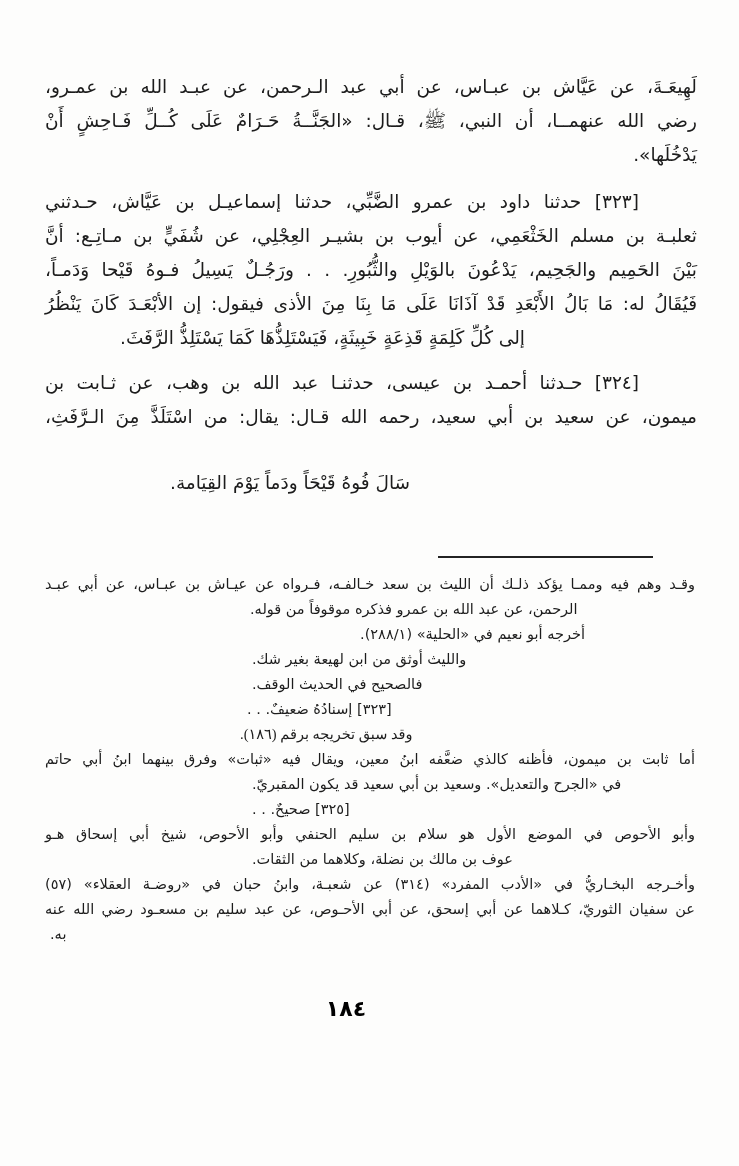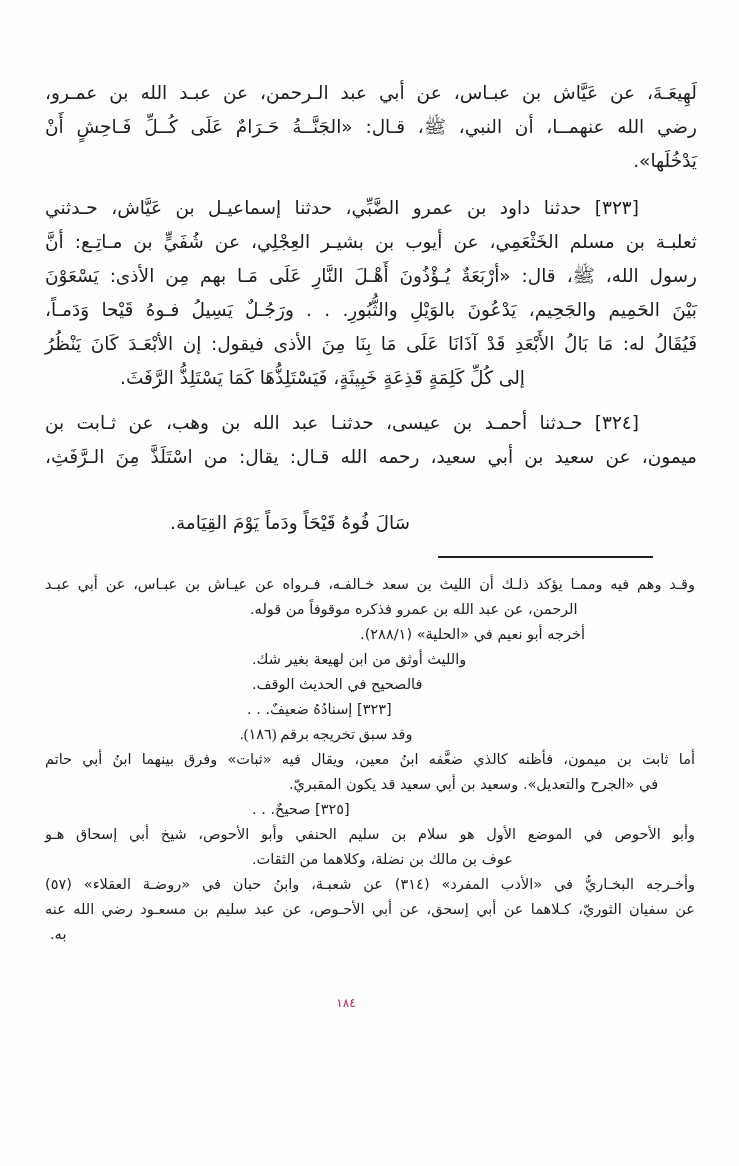--- a/index.html
+++ b/index.html
@@ -11,21 +11,21 @@
   .page{
     position:relative;
     width:739px;height:1166px;
     background:#fdfdfc;
     color:#1c1c1c;
     overflow:hidden;
   }
   
   .main{
     position:absolute;
-    top:76px;left:45px;width:652px;
+    top:70px;left:45px;width:652px;
     font-size:18.5px;
     line-height:34px;
   }
   .para{margin:0;}
   .para.p2{margin-top:13px;}
   .para.p3{margin-top:11px;}
   .para.p4{margin-top:3px;}
   
   .foot{
     position:absolute;
@@ -40,61 +40,61 @@
   .ln.la{text-align:left;}
   .sep{
     position:absolute;
     top:556px;left:438px;width:215px;height:2px;
     background:#232323;
   }
   .pnum{
     position:absolute;
     top:996px;left:300px;width:92px;
     text-align:center;
-    font-size:12px;
+    font-size:22px;
     letter-spacing:1px;
     direction:rtl;
-    color:#be185d;
+    color:#000000;
+    font-weight:bold;
   }
 </style>
 </head>
 <body>
 
 <div class="page">
   <div class="main" id="main-col">
       <div class="para p1">
         <div class="ln j">لَهِيعَـةَ، عن عَيَّاش بن عبـاس، عن أبي عبد الـرحمن، عن عبـد الله بن عمـرو،</div>
         <div class="ln j">رضي الله عنهمــا، أن النبي، ﷺ، قـال: «الجَنَّــةُ حَـرَامٌ عَلَى كُــلِّ فَـاحِشٍ أَنْ</div>
         <div class="ln r">يَدْخُلَها».</div>
       </div>
       <div class="para p2">
         <div class="ln j" style="padding-right: 58px;">[٣٢٣] حدثنا داود بن عمرو الضَّبِّي، حدثنا إسماعيـل بن عَيَّاش، حـدثني</div>
         <div class="ln j">ثعلبـة بن مسلم الخَثْعَمِي، عن أيوب بن بشيـر العِجْلِي، عن شُفَيٍّ بن مـاتِـع: أنَّ</div>
-        <div class="ln j">رسول الله، ﷺ، قال: «أرْبَعَةٌ يُـؤْذُونَ أَهْـلَ النَّارِ عَلَى مَـا بهم مِن الأذى: يَسْعَوْنَ</div>
         <div class="ln j">بَيْنَ الحَمِيم والجَحِيم، يَدْعُونَ بالوَيْلِ والثُّبُورِ. . . ورَجُـلٌ يَسِيلُ فـوهُ قَيْحا وَدَمـاً،</div>
         <div class="ln j">فَيُقَالُ له: مَا بَالُ الأَبْعَدِ قَدْ آذَانَا عَلَى مَا بِنَا مِنَ الأذى فيقول: إن الأبْعَـدَ كَانَ يَنْظُرُ</div>
         <div class="ln la" style="padding-left: 75px;">إلى كُلِّ كَلِمَةٍ قَذِعَةٍ خَبِيثَةٍ، فَيَسْتَلِذُّهَا كَمَا يَسْتَلِذُّ الرَّفَثَ.</div>
       </div>
       <div class="para p3">
         <div class="ln j" style="padding-right: 58px;">[٣٢٤] حـدثنا أحمـد بن عيسى، حدثنـا عبد الله بن وهب، عن ثـابت بن</div>
         <div class="ln j">ميمون، عن سعيد بن أبي سعيد، رحمه الله قـال: يقال: من اسْتَلَذَّ مِنَ الـرَّفَثِ،</div>
         <div class="ln la" style="padding-left: 125px; margin-top: 32px;">سَالَ فُوهُ قَيْحَاً ودَماً يَوْمَ القِيَامة.</div>
       </div>
     </div>
   <div class="sep"></div>
   <div class="foot" id="foot-col">
       <div class="ln j">وقـد وهم فيه وممـا يؤكد ذلـك أن الليث بن سعد خـالفـه، فـرواه عن عيـاش بن عبـاس، عن أبي عبـد</div>
       <div class="ln la" style="padding-left: 205px;">الرحمن، عن عبد الله بن عمرو فذكره موقوفاً من قوله.</div>
       <div class="ln la" style="padding-left: 205px; text-align: center;">أخرجه أبو نعيم في «الحلية» (٢٨٨/١).</div>
       <div class="ln la" style="padding-left: 207px;">والليث أوثق من ابن لهيعة بغير شك.</div>
       <div class="ln la" style="padding-left: 207px;">فالصحيح في الحديث الوقف.</div>
       <div class="ln la" style="padding-left: 202px;">[٣٢٣] إسنادُهُ ضعيفٌ. . .</div>
       <div class="ln la" style="padding-left: 195px; font-family: Liberation Serif, serif;">وقد سبق تخريجه برقم (١٨٦).</div>
       <div class="ln j">أما ثابت بن ميمون، فأظنه كالذي ضعَّفه ابنُ معين، ويقال فيه «ثبات» وفرق بينهما ابنُ أبي حاتم</div>
-      <div class="ln la" style="padding-left: 207px; text-align: center;">في «الجرح والتعديل». وسعيد بن أبي سعيد قد يكون المقبريّ.</div>
+      <div class="ln la" style="padding-left: 207px;">في «الجرح والتعديل». وسعيد بن أبي سعيد قد يكون المقبريّ.</div>
       <div class="ln la" style="padding-left: 207px;">[٣٢٥] صحيحٌ. . .</div>
       <div class="ln j">وأبو الأحوص في الموضع الأول هو سلام بن سليم الحنفي وأبو الأحوص، شيخ أبي إسحاق هـو</div>
       <div class="ln la" style="padding-left: 207px;">عوف بن مالك بن نضلة، وكلاهما من الثقات.</div>
       <div class="ln j">وأخـرجه البخـاريُّ في «الأدب المفرد» (٣١٤) عن شعبـة، وابنُ حبان في «روضـة العقلاء» (٥٧)</div>
       <div class="ln j">عن سفيان الثوريّ، كـلاهما عن أبي إسحق، عن أبي الأحـوص، عن عبد سليم بن مسعـود رضي الله عنه</div>
       <div class="ln la" style="padding-left: 5px;">به.</div>
     </div>
   <div class="pnum">١٨٤</div>
 </div>
 

